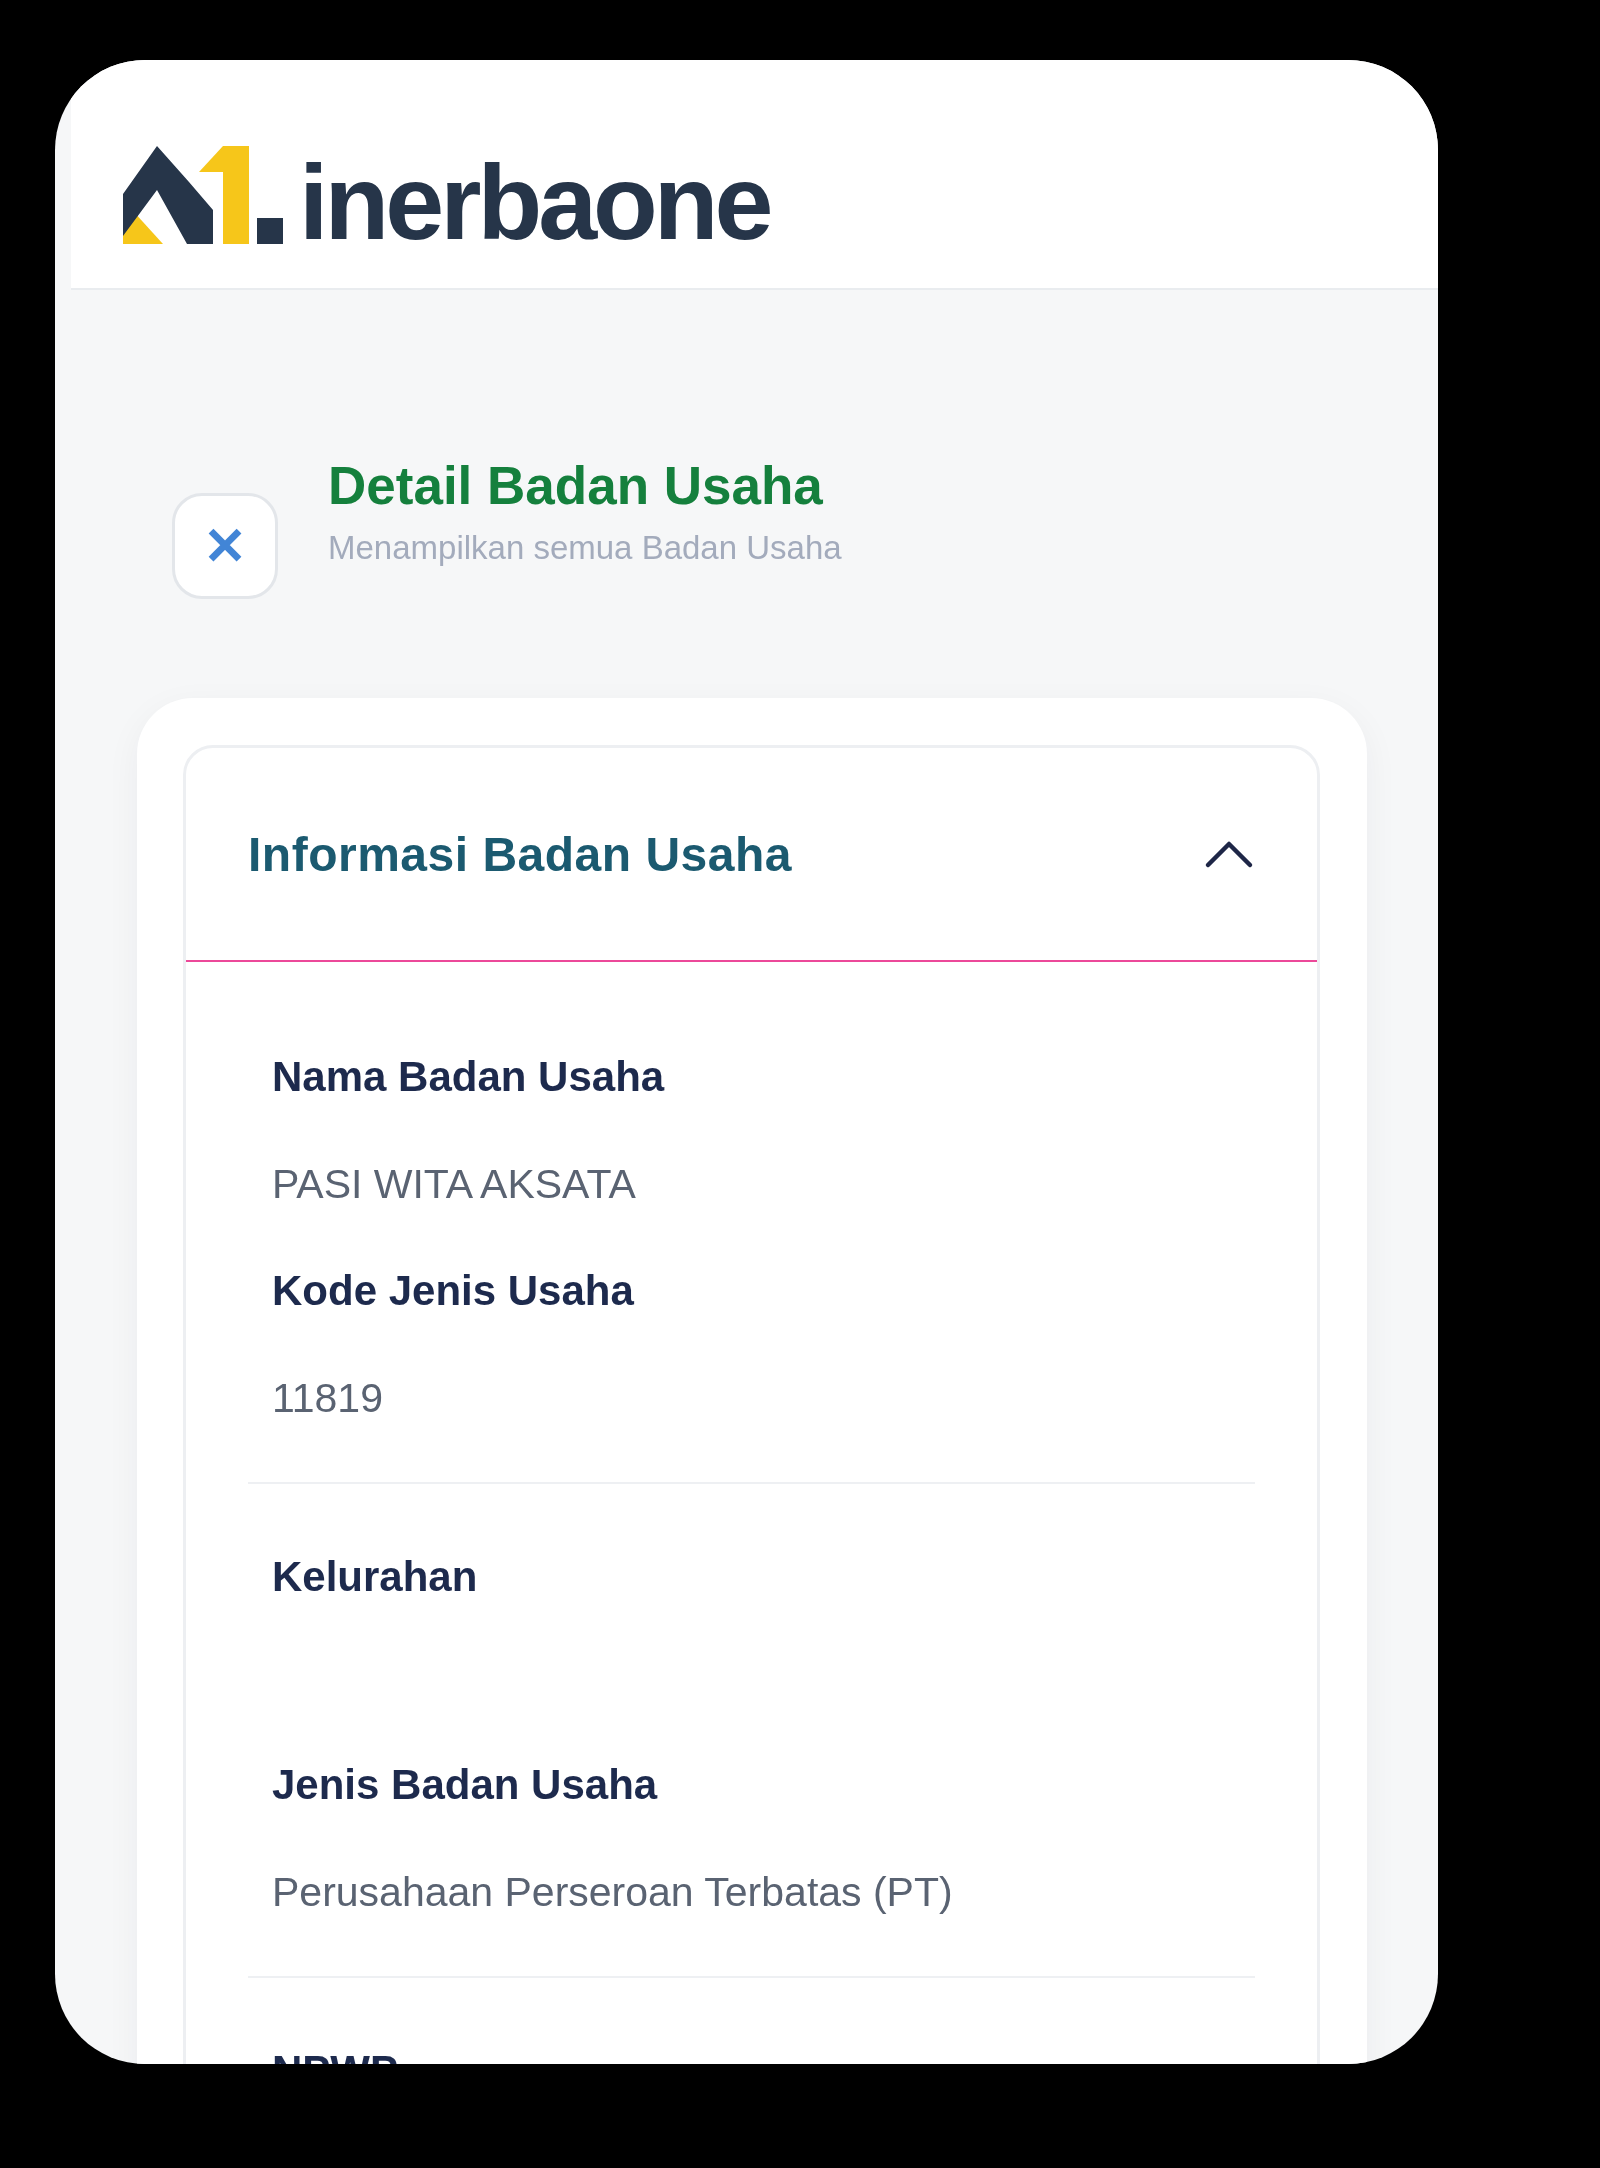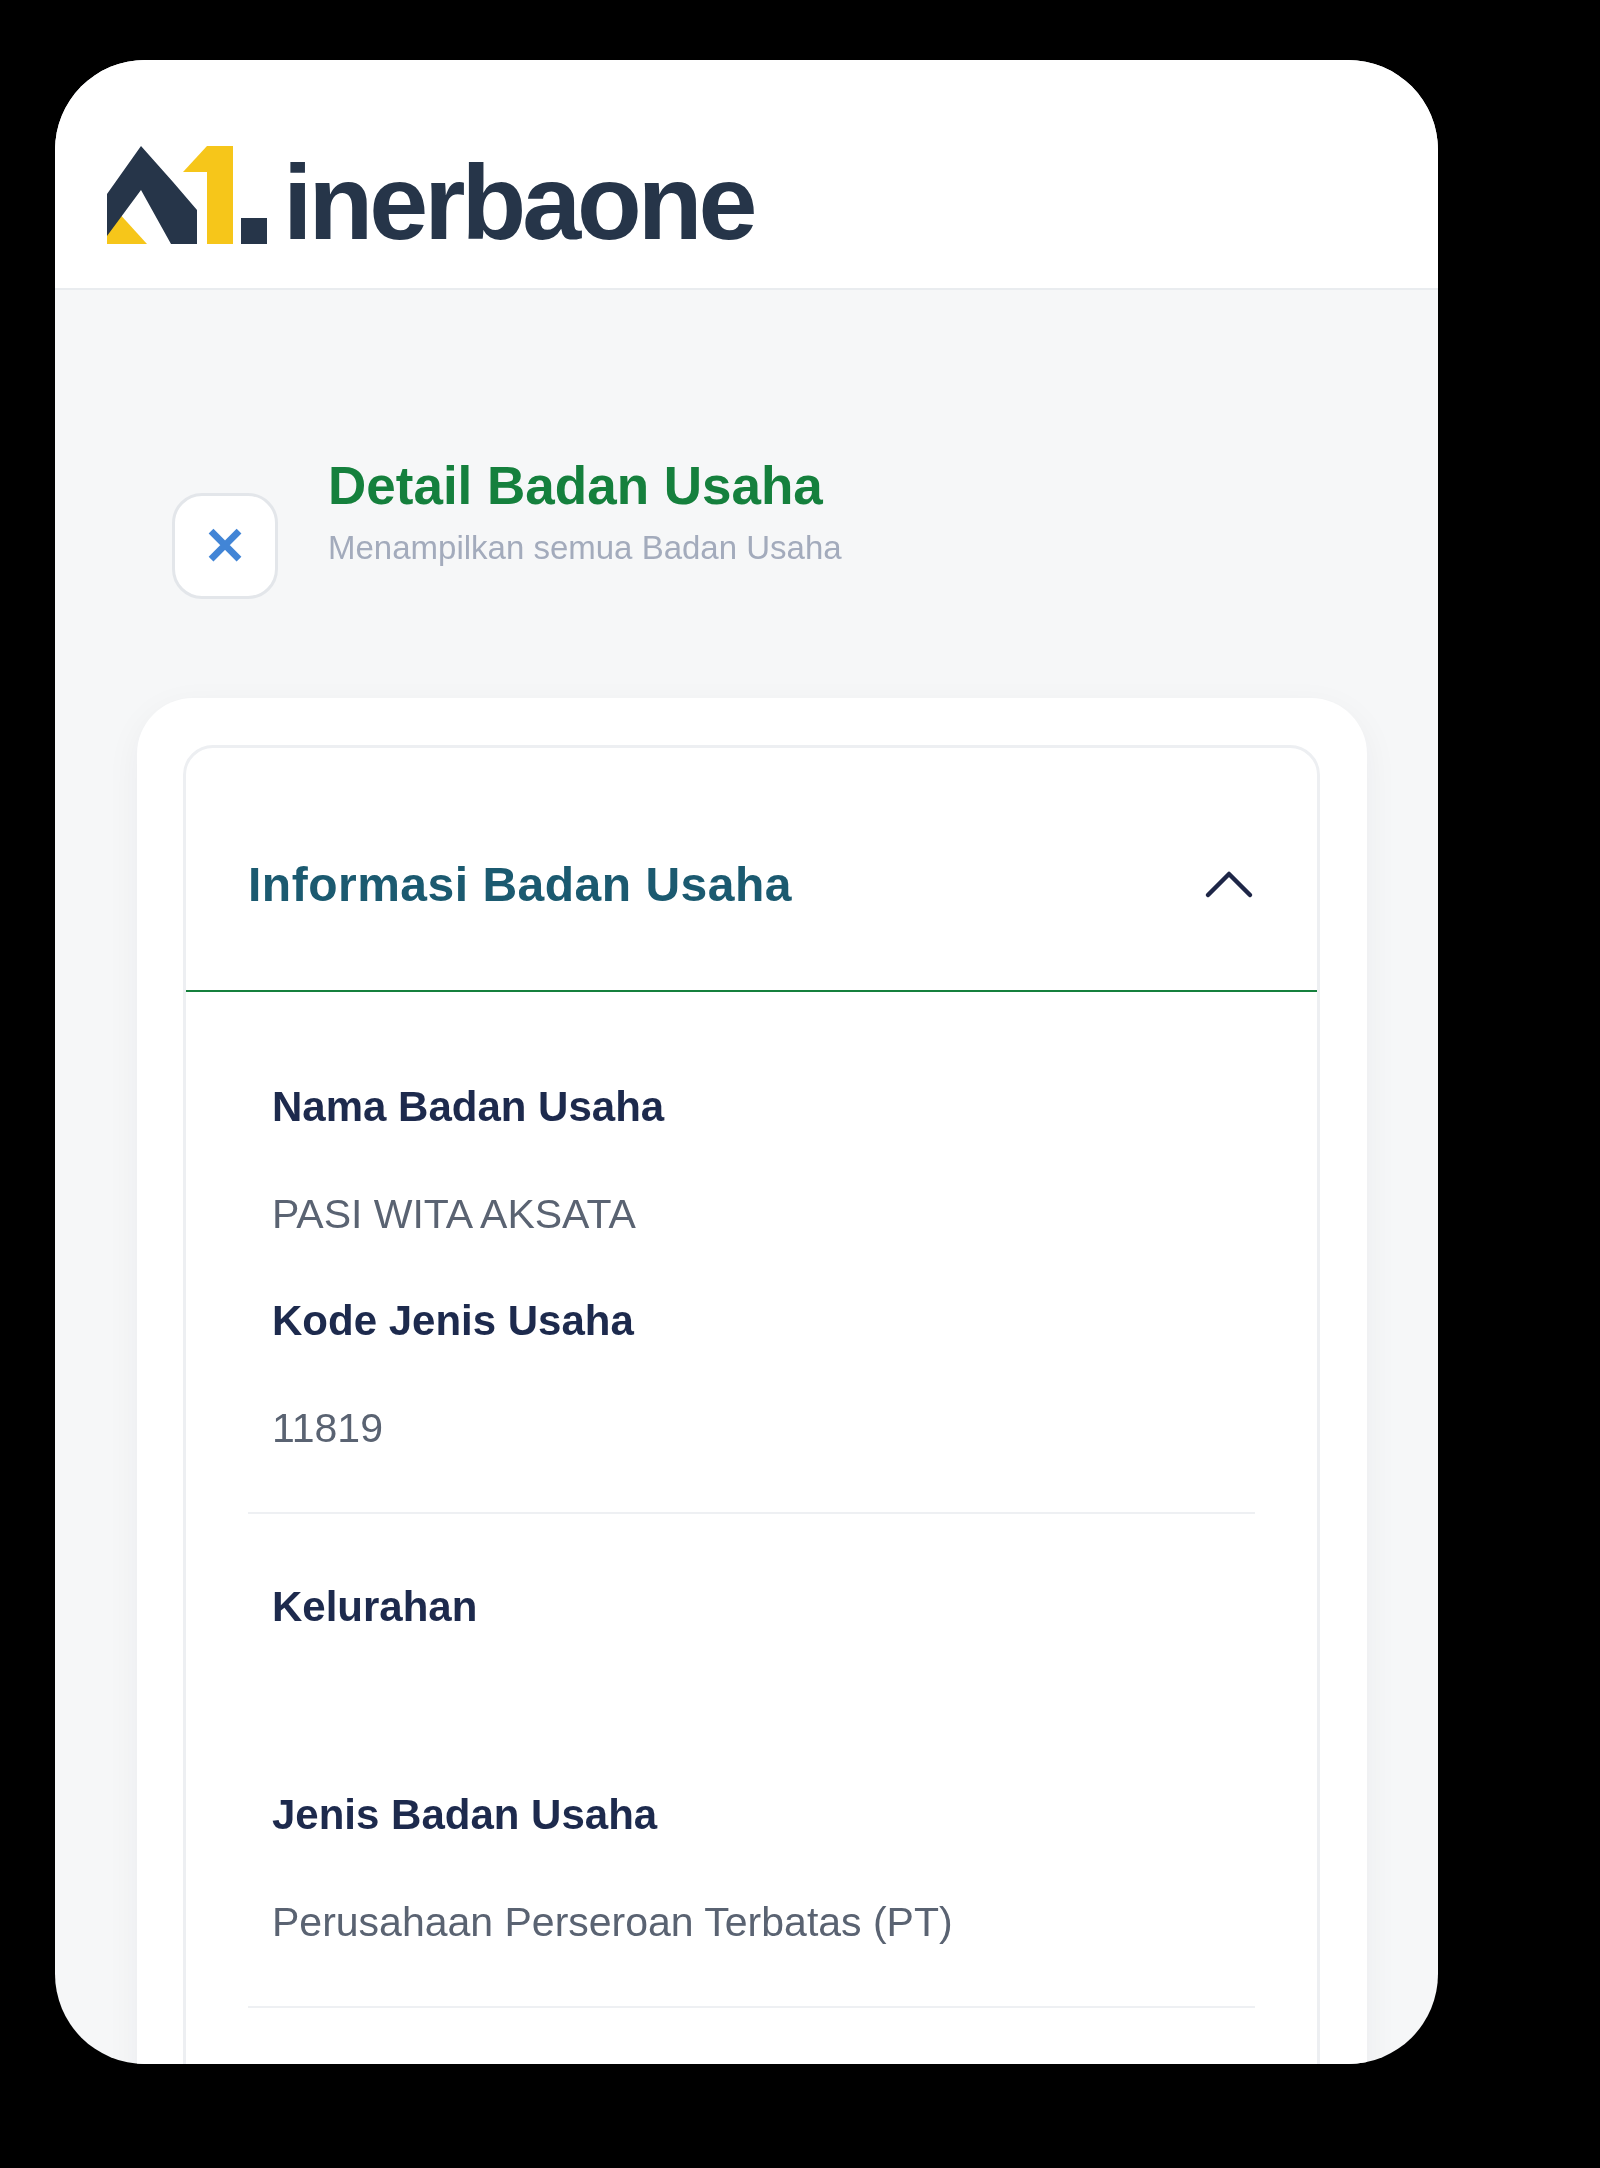--- a/index.html
+++ b/index.html
@@ -12,21 +12,21 @@
   }
   .window{
     position:absolute;left:55px;top:60px;
     width:1383px;height:2004px;
     background:#f6f7f8;
     border-radius:90px;
     overflow:hidden;
   }
   
   .app-header{
-    position:absolute;left:0;top:0;right:0;height:228px;
+    position:absolute;left:16px;top:0;right:0;height:228px;
     background:#ffffff;
     border-bottom:2px solid #e9ecef;
   }
   .logo{
     position:absolute;left:48px;top:72px;height:116px;
     display:flex;align-items:flex-end;
   }
   .logo svg{display:block;}
   .logo-text{
     font-size:106px;font-weight:700;color:#263549;
@@ -72,23 +72,22 @@
     background:#ffffff;
     border:3px solid #edeff2;
     border-radius:30px;
     box-sizing:border-box;
     overflow:hidden;
   }
   .section-header{
     height:212px;
     padding:0 62px;
     display:flex;align-items:center;justify-content:space-between;
-    border-bottom:2px solid #15803d;
+    border-bottom:2px solid #ec4899;
     cursor:pointer;
-    margin-top:30px;
   }
   .section-title{
     font-size:48px;font-weight:800;color:#1b5a70;letter-spacing:0.5px;
   }
   .section-content{
     padding:92px 62px 40px 62px;
   }
   .field{margin-bottom:61px;padding-left:24px;}
   .flabel{
     font-size:42px;font-weight:700;color:#1d2a4d;

